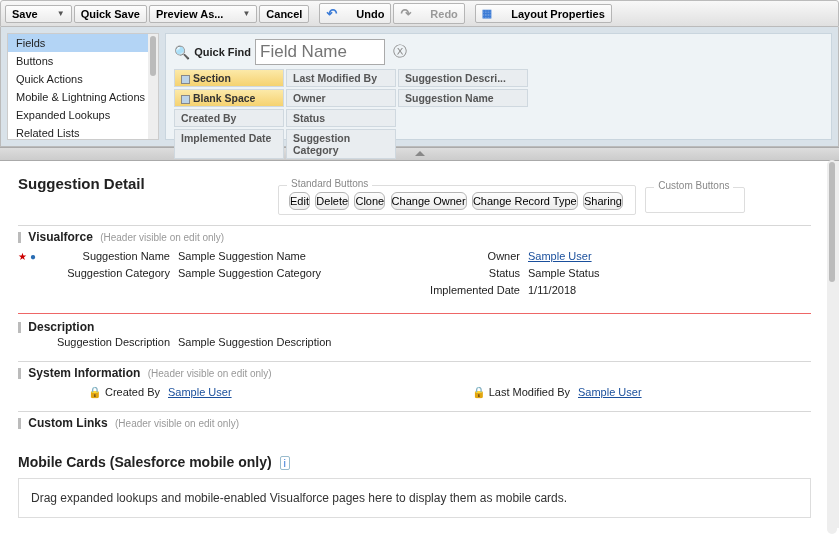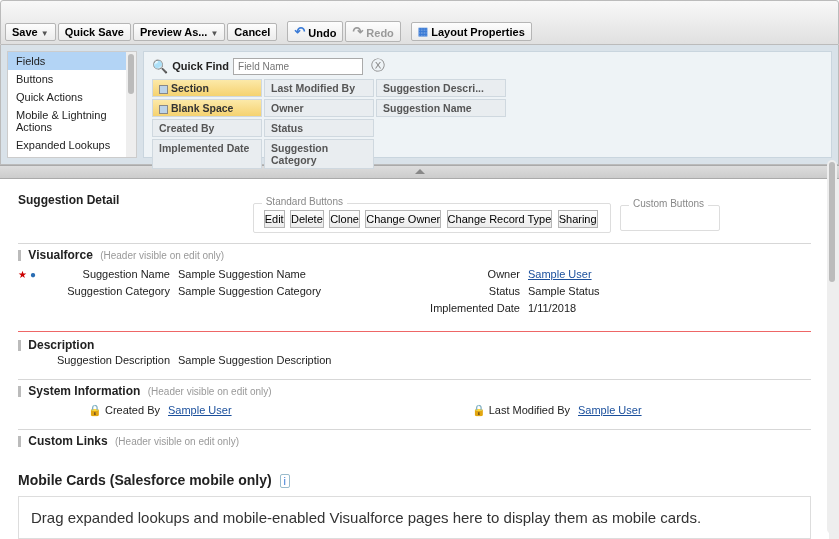--- a/index.html
+++ b/index.html
@@ -1,71 +1,71 @@
 <!DOCTYPE html>
 <html><head>
 <meta charset="utf-8">
 <style>
   * { box-sizing: border-box; margin: 0; padding: 0; }
   body { font-family: Arial, Helvetica, sans-serif; font-size: 12px; color: #222; background: #fff; width: 839px; }
   .topbar { background: linear-gradient(#f8f8f8,#e0e0e0); border: 1px solid #bbb; border-radius: 3px 3px 0 0; padding: 2px 4px; display: flex; align-items: center; gap: 2px; }
-  .tbtn { background: linear-gradient(#fdfdfd,#ececec); border: 1px solid #b5b5b5; border-radius: 2px; padding: 2px 6px; font-size: 11px; cursor: pointer; font-weight: bold; display: inline-flex; align-items: flex-end; gap: 3px; margin-top: 18px; }
+  .tbtn { background: linear-gradient(#fdfdfd,#ececec); border: 1px solid #b5b5b5; border-radius: 2px; padding: 2px 6px; font-size: 11px; cursor: pointer; font-weight: bold; display: inline-flex; align-items: center; gap: 19px; }
   .tbtn.disabled { color: #999; }
   .tbtn .caret { font-size: 8px; color: #555; }
   .sep { width: 6px; }
   .undo-icon { color: #3b7bd6; font-size: 13px; }
   .redo-icon { color: #999; font-size: 13px; }
   .layout-icon { color: #3b7bd6; font-size: 11px; }
   .editor { display: flex; background: #d9e2e9; border: 1px solid #bbb; border-top: none; height: 120px; }
-  .sidebar { width: 130px; background: #fff; margin: 6px 0 6px 6px; border: 1px solid #ccc; overflow:hidden; position:relative;}
+  .sidebar { width: 152px; background: #fff; margin: 6px 0 6px 6px; border: 1px solid #ccc; overflow:hidden; position:relative;}
   .sidebar-scroll { position:absolute; right:0; top:0; bottom:0; width:10px; background:#eee;}
   .sidebar-scroll .thumb { background:#bbb; border-radius:5px; margin:2px; height:40px;}
   .sidebar ul { list-style: none; }
   .sidebar li { padding: 3px 8px; font-size: 11px; cursor: pointer; }
   .sidebar li.sel { background: #b3d4f5; }
   .palette { flex: 1; margin: 6px; background: #eef3f6; border: 1px solid #c9d5de; padding: 5px 8px; position:relative;}
   .qf-row { display: flex; align-items: center; gap: 4px; margin-bottom: 4px; }
   .qf-row .mag { color:#5b8fbd; font-size:13px;}
   .qf-row .lbl { font-weight: bold; font-size: 11px; }
-  .qf-row input { border: 1px solid #aaa; padding: 2px 4px; width: 130px; font-size: 10px; color:#888;}
+  .qf-row input { border: 1px solid #aaa; padding: 2px 4px; width: 130px; font-size: 17px; color:#888;}
   .qf-clear { color:#888; font-size:14px; cursor:pointer; padding:0 4px;}
   .pal-grid { display: grid; grid-template-columns: 110px 110px 130px; gap: 2px 2px; }
   .pal-cell { background: #e9edf0; border: 1px solid #cfd8df; padding: 2px 6px; font-size: 10.5px; color:#555; font-weight:bold; cursor:move;}
   .pal-cell.section { background: linear-gradient(#fce9a8,#f5d270); color:#333;}
   .pal-cell.section .sqr { display:inline-block; width:9px; height:9px; border:1px solid #888; background:#bcd3e8; margin-right:3px; vertical-align:middle;}
   .divider-handle { height:14px; background:linear-gradient(#ddd,#ccc); border-top:1px solid #aaa; border-bottom:1px solid #aaa; text-align:center; font-size:8px; color:#888;}
   .divider-handle .arrow { display:inline-block; width:0; height:0; border-left:5px solid transparent; border-right:5px solid transparent; border-bottom:5px solid #888; margin-top:3px;}
   .preview { padding: 8px 18px 10px 18px; background:#fff; border-right:10px solid #eee;}
   .pv-scroll { position:fixed; right:2px; top:160px; bottom:5px; width:10px; background:#eee; border-radius:5px;}
   .pv-scroll .thumb{ background:#bbb; border-radius:5px; margin:2px; height:120px;}
-  .detail-title { font-size: 12px; font-weight: bold; margin: 6px 0 8px 0; display:inline-block;}
+  .detail-title { font-size: 15px; font-weight: bold; margin: 6px 0 8px 0; display:inline-block;}
   .button-groups { display:inline-block; margin-left: 130px; vertical-align:top;}
   .fieldset { display:inline-block; border:1px solid #ddd; border-radius:2px; padding:6px 10px 4px 10px; position:relative; margin-right:6px;}
   .fieldset .legend { position:absolute; top:-8px; left:8px; background:#fff; padding:0 4px; font-size:10px; color:#888;}
-  .std-btn { background: linear-gradient(#fdfdfd,#ececec); border: 1px solid #b5b5b5; border-radius: 0; padding: 2px 0; font-size: 11px; cursor: pointer; margin-right:2px;}
+  .std-btn { background: linear-gradient(#fdfdfd,#ececec); border: 1px solid #b5b5b5; border-radius: 6px; padding: 2px 0; font-size: 11px; cursor: pointer; margin-right:2px;}
   .custom-btns { min-width:100px;margin-top:18px; }
   hr.sec { border:none; border-top:1px solid #d7d7d7; margin:10px 0 4px 0;}
   hr.red { border:none; border-top:1px solid #e66; margin:14px 0 6px 0;}
   .sec-head { font-size:12px;}
   .sec-head .bar { display:inline-block; width:3px; height:11px; background:#bbb; margin-right:4px; vertical-align:middle;}
   .sec-head b { font-weight:bold;}
   .sec-head .note { color:#999; font-size:10px; margin-left:4px;}
   .info-grid { display:grid; grid-template-columns: 20px 140px 240px 110px 150px; font-size:11px; line-height:17px; margin-top:4px;}
   .info-grid .lbl { text-align:right; padding-right:8px;}
   .info-grid .req { color:#c00; font-size:10px;}
   .info-grid .dot { color:#2a6db3; font-size:10px;}
   .info-grid .val a, .link { color:#1a4f9c; text-decoration:underline;}
   .desc-grid { display:grid; grid-template-columns: 160px auto; font-size:11px; line-height:17px; }
   .desc-grid .lbl { text-align:right; padding-right:8px;}
   .sys-grid { display:grid; grid-template-columns: 150px 280px 130px auto; font-size:11px; line-height:17px; margin-top:4px;}
   .sys-grid .lbl { text-align:right; padding-right:8px; font-weight:normal; white-space:nowrap;}
   .lock { color:#e0a400; font-size:11px; margin-right:3px;}
   .mobile-head { font-size:14px; font-weight:bold; margin-top:24px;}
   .mobile-head .info { color:#3b7bd6; font-size:11px; border:1px solid #9bc; padding:0 3px; border-radius:2px; margin-left:4px; font-weight:normal; cursor:pointer;}
-  .mobile-drop { border:1px solid #ddd; padding:12px; margin-top:8px; font-size:15px; color:#333;}
+  .mobile-drop { border:1px solid #ddd; padding:12px; margin-top:8px; font-size:12px; color:#333;}
 </style>
 </head>
 <body>
 
 <div class="topbar">
   <button class="tbtn">
       <span>Save</span>
       <span class="caret">▼</span>
     </button>
   <button class="tbtn">Quick Save</button>

